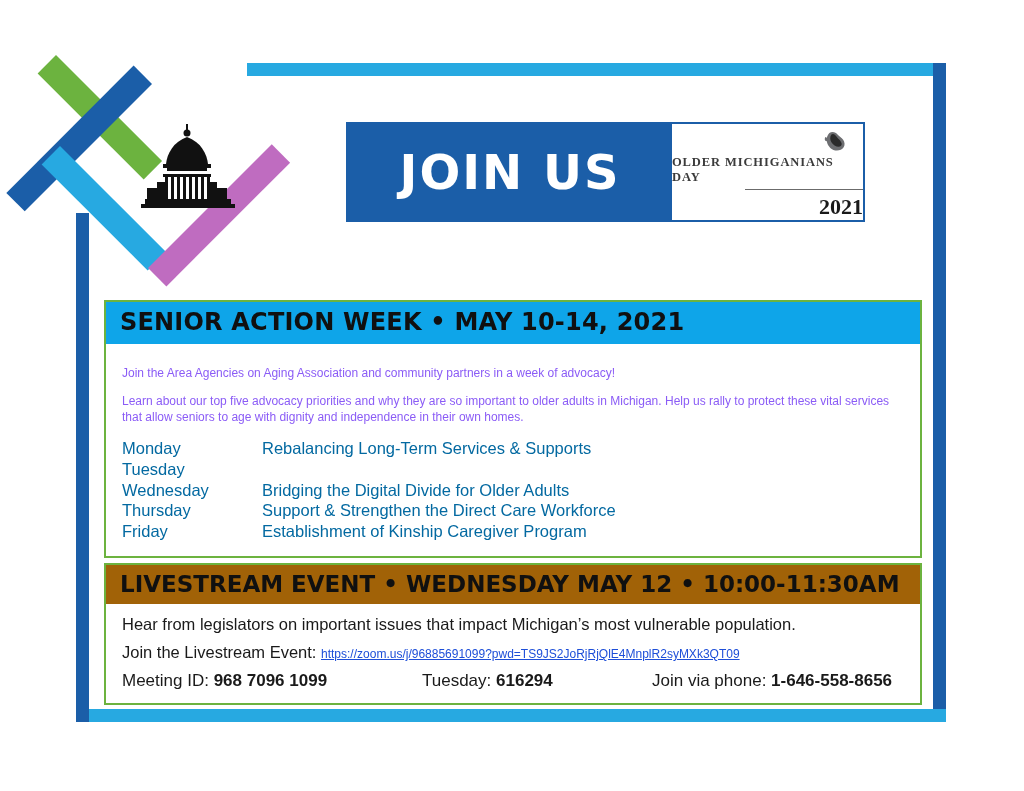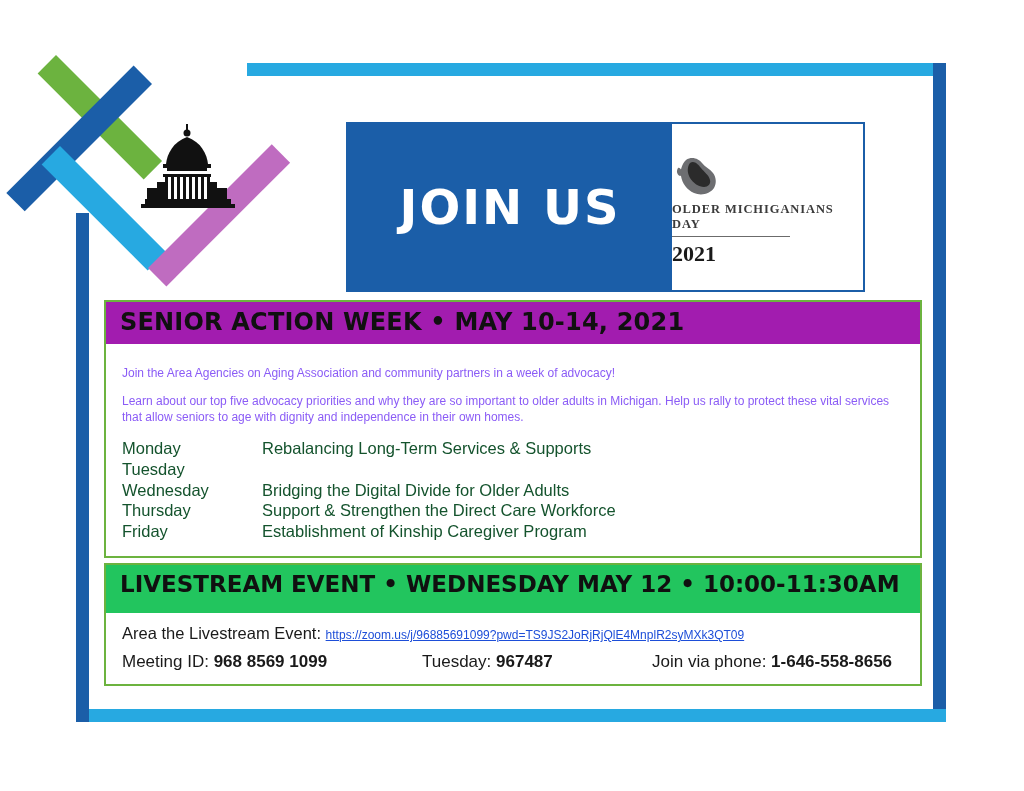--- a/index.html
+++ b/index.html
@@ -99,21 +99,21 @@
     width: 110px;
     height: 95px;
   }
 
   
   .joinus-band {
     position: absolute;
     left: 346px;
     top: 122px;
     width: 519px;
-    height: 170px;
+    height: 100px;
     display: flex;
     box-sizing: border-box;
     border: 2px solid #1b5ea8;
     background: #1b5ea8;
   }
   .joinus-left {
     flex: 0 0 324px;
     display: flex;
     align-items: center;
     justify-content: center;
@@ -124,21 +124,21 @@
     font-size: 48px;
     font-weight: bold;
     letter-spacing: 2px;
     font-family: "DejaVu Sans", sans-serif;
   }
   .joinus-right {
     flex: 1;
     background: #ffffff;
     display: flex;
     flex-direction: column;
-    align-items: flex-start;
+    align-items: flex-end;
     justify-content: center;
     padding-top: 6px;
     box-sizing: border-box;
   }
   .omd-logo-mark {
     width: 54px;
     height: 46px;
     margin-bottom: 2px;
   }
   .omd-title {
@@ -165,21 +165,21 @@
   .saw-box {
     position: absolute;
     left: 104px;
     top: 300px;
     width: 818px;
     box-sizing: border-box;
     border: 2px solid #6cb33f;
     background: #ffffff;
   }
   .saw-header {
-    background: #a21caf;
+    background: #0ea5e9;
     padding: 6px 14px 8px 14px;
   }
   .saw-header-text {
     font-size: 24px;
     font-weight: bold;
     color: #101010;
     font-family: "DejaVu Sans", sans-serif;
     letter-spacing: 0.2px;
   }
   .saw-body {
@@ -190,43 +190,43 @@
     color: #8b5cf6;
     line-height: 1.28;
     margin: 12px 0 13px 0;
   }
   .saw-list {
     margin-top: 4px;
   }
   .saw-row {
     display: flex;
     font-size: 16.5px;
-    color: #14532d;
+    color: #0369a1;
     line-height: 1.26;
   }
   .saw-day {
     flex: 0 0 140px;
   }
   .saw-topic {
     flex: 1;
   }
 
   
   .ls-box {
     position: absolute;
     left: 104px;
     top: 563px;
     width: 818px;
     box-sizing: border-box;
     border: 2px solid #6cb33f;
     background: #ffffff;
   }
   .ls-header {
-    background: #22c55e;
-    padding: 6px 14px 16px 14px;
+    background: #a16207;
+    padding: 6px 14px 7px 14px;
   }
   .ls-header-text {
     font-size: 23px;
     font-weight: bold;
     color: #101010;
     font-family: "DejaVu Sans", sans-serif;
   }
   .ls-body {
     padding: 11px 16px 12px 16px;
   }
@@ -337,28 +337,29 @@
       </div>
     </div>
   </div>
 </div>
 
 <div class="ls-box">
   <div class="ls-header">
     <span class="ls-header-text">LIVESTREAM EVENT • WEDNESDAY MAY 12 • 10:00-11:30AM</span>
   </div>
   <div class="ls-body">
+    <div class="ls-line">Hear from legislators on important issues that impact Michigan’s most vulnerable population.</div>
     <div class="ls-line">
-      <span>Area the Livestream Event: </span><a class="ls-link" href="#">https://zoom.us/j/96885691099?pwd=TS9JS2JoRjRjQlE4MnplR2syMXk3QT09</a>
+      <span>Join the Livestream Event: </span><a class="ls-link" href="#">https://zoom.us/j/96885691099?pwd=TS9JS2JoRjRjQlE4MnplR2syMXk3QT09</a>
     </div>
     <div class="ls-contacts">
       <div class="ls-c1">
-        <span>Meeting ID: </span><span class="bold">968 8569 1099</span>
+        <span>Meeting ID: </span><span class="bold">968 7096 1099</span>
       </div>
       <div class="ls-c2">
-        <span>Tuesday: </span><span class="bold">967487</span>
+        <span>Tuesday: </span><span class="bold">616294</span>
       </div>
       <div class="ls-c3">
         <span>Join via phone: </span><span class="bold">1-646-558-8656</span>
       </div>
     </div>
   </div>
 </div>
 
 </body></html>

